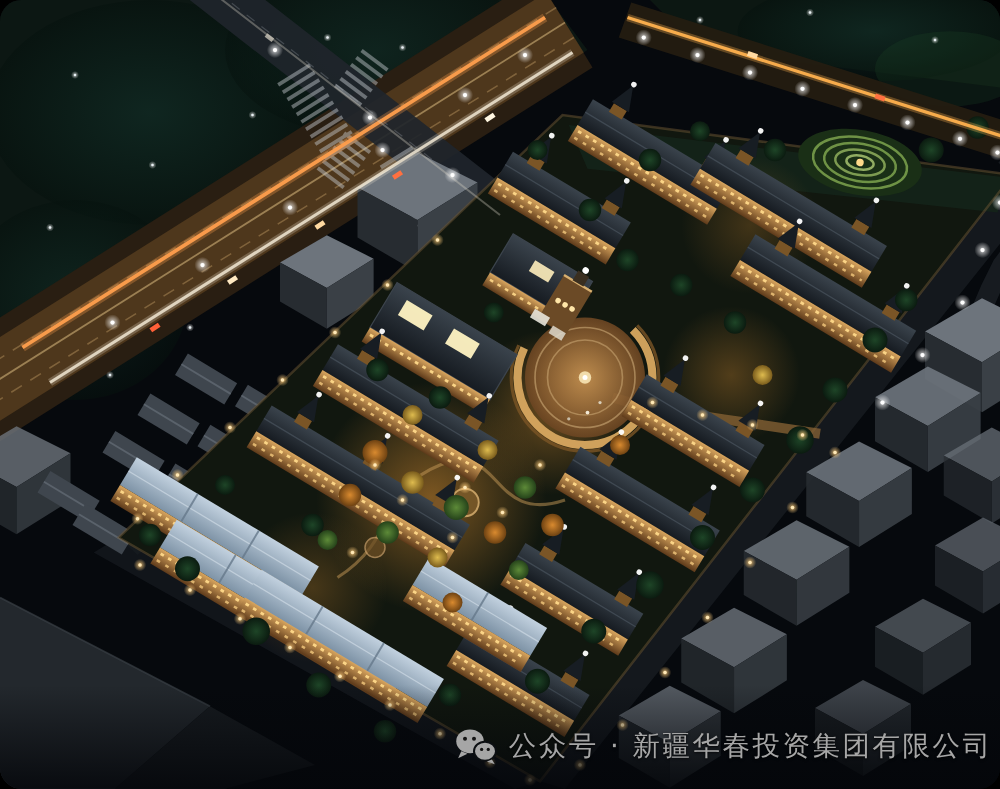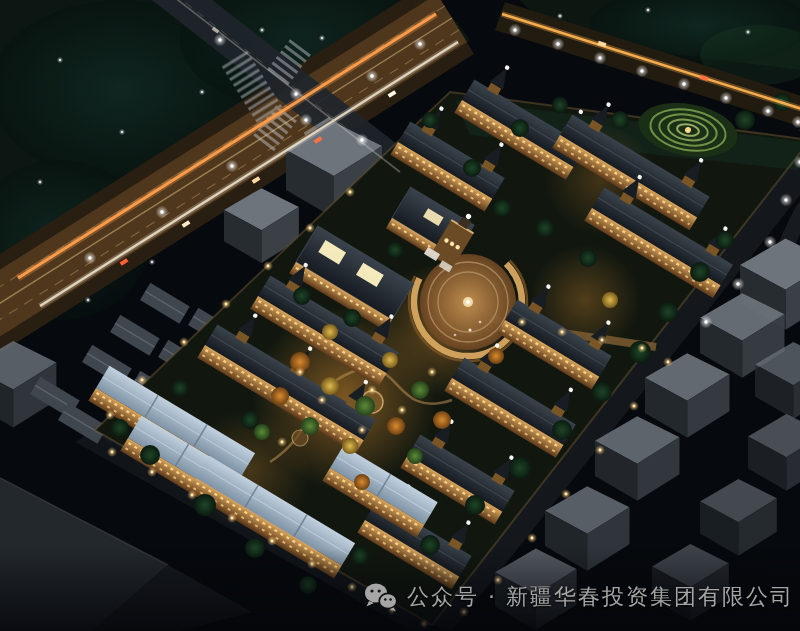--- a/index.html
+++ b/index.html
@@ -1,19 +1,20 @@
 <!DOCTYPE html>
 <html style="--background: #06090d; --forest-teal: #0c1713; --road-base: #291e12; --road-glow: #6e4d24; --trail-orange: #ff9f4d; --trail-white: #f2e8d4; --window-light: #ffd98a; --facade-warm: #d8a55e; --roof-blue: #a9bccd; --roof-dark: #232b33; --context-gray: #6d747c; --tree-dark: #15351f; --autumn-orange: #d98a2f; --autumn-yellow: #debb4e; --lawn-green: #7ea34e; --plaza-warm: #c08a4a; --lamp-white: #ffffff; --perimeter-lamp: #ffce7d; --caption-text: #a6a6a6;"><head>
 <meta charset="utf-8">
 <style>
   html,body{margin:0;padding:0;background:#000;}
   .stage{
     position:relative;width:800px;height:631px;overflow:hidden;
     background:var(--background,#06090d);
     font-family:"DejaVu Sans",sans-serif;
+    border-radius:17px;
   }
   .stage svg{display:block;}
   
   .caption{
     position:absolute;left:364px;top:580px;height:34px;
     display:flex;align-items:center;gap:9px;
     color:var(--caption-text,#a6a6a6);
     font-size:22px;letter-spacing:2px;font-weight:400;
     text-shadow:0 1px 2px rgba(0,0,0,.9);
     white-space:nowrap;user-select:none;

